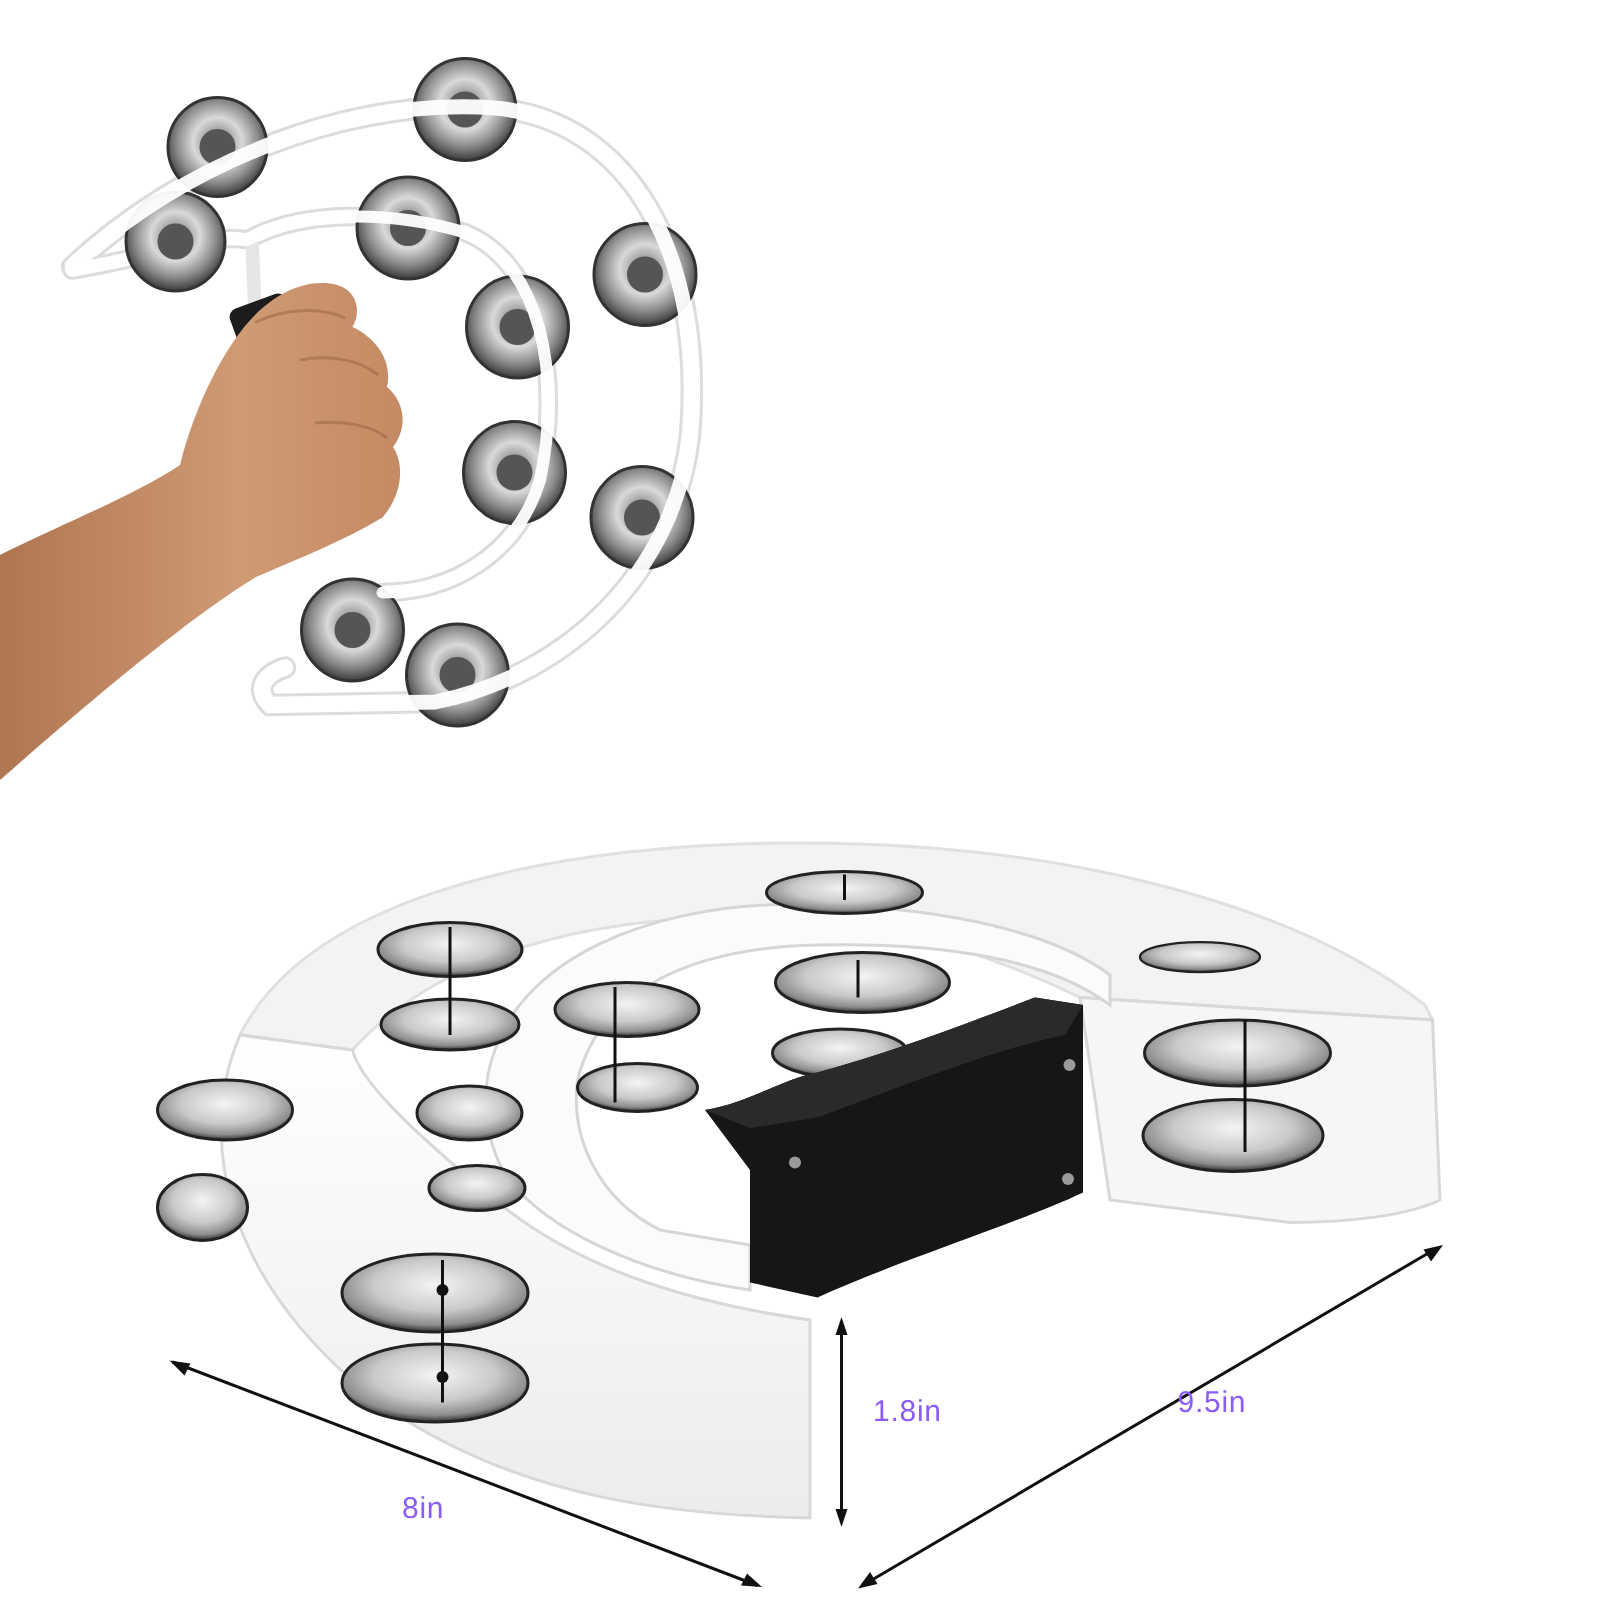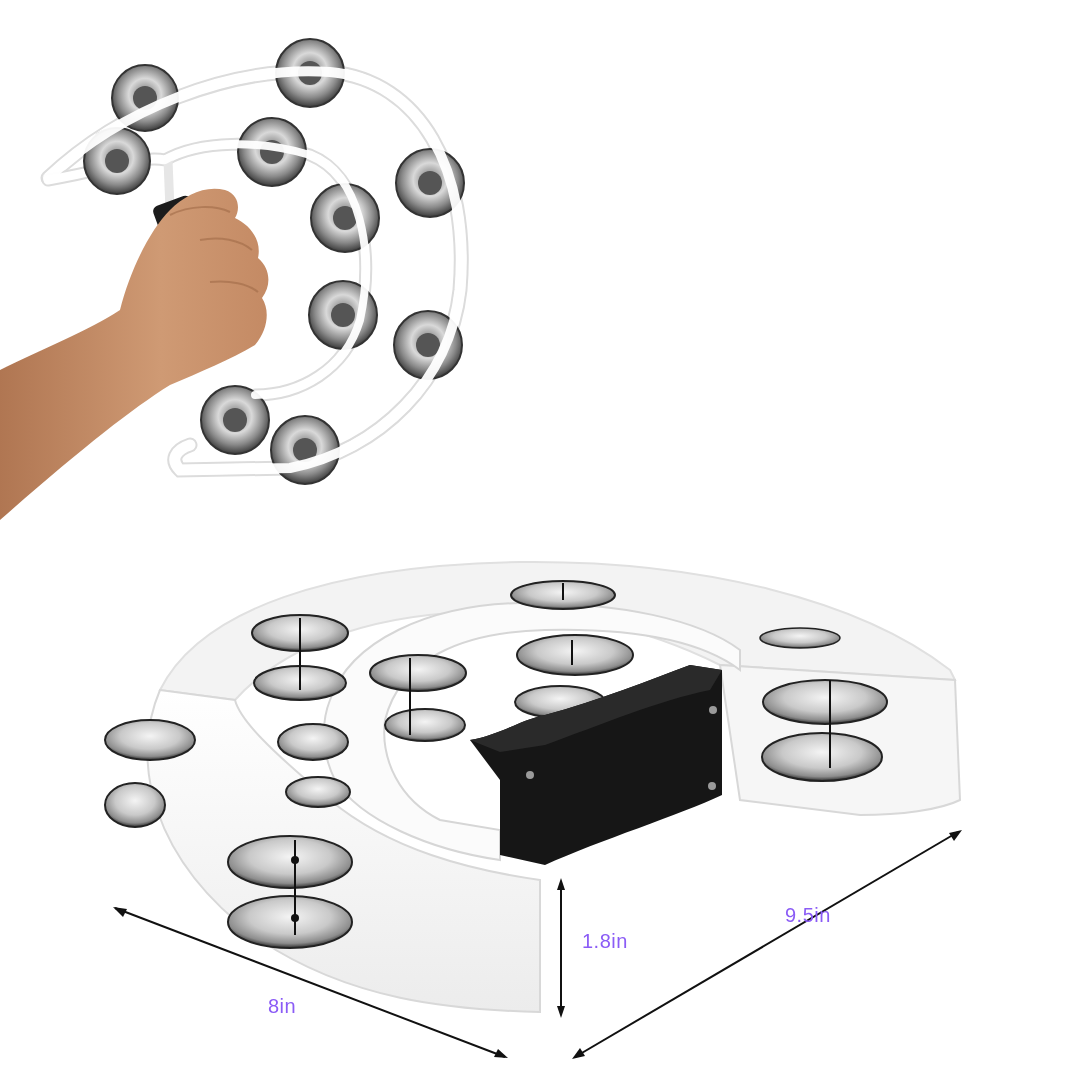--- a/index.html
+++ b/index.html
@@ -9,21 +9,21 @@
     .dim-label {
       position: absolute;
       font-family: "Liberation Sans", "DejaVu Sans", sans-serif;
       font-size: 20px;
       color: #8b5cf6;
       letter-spacing: 0.5px;
       white-space: nowrap;
     }
     #label-length { left: 256px; top: 995px; margin-left: 12px; }
     #label-height { left: 582px; top: 930px; }
-    #label-width  { left: 785px; top: 904px; }
+    #label-width  { left: 785px; top: 924px; }
   </style>
 </head>
 <body>
 
 <div class="stage">
 
   <svg width="1080" height="1080" viewBox="0 0 1080 1080">
     <defs>
       <radialGradient id="jingleG" cx="50%" cy="45%" r="55%">
         <stop offset="0%" stop-color="#6e6e6e"></stop>

